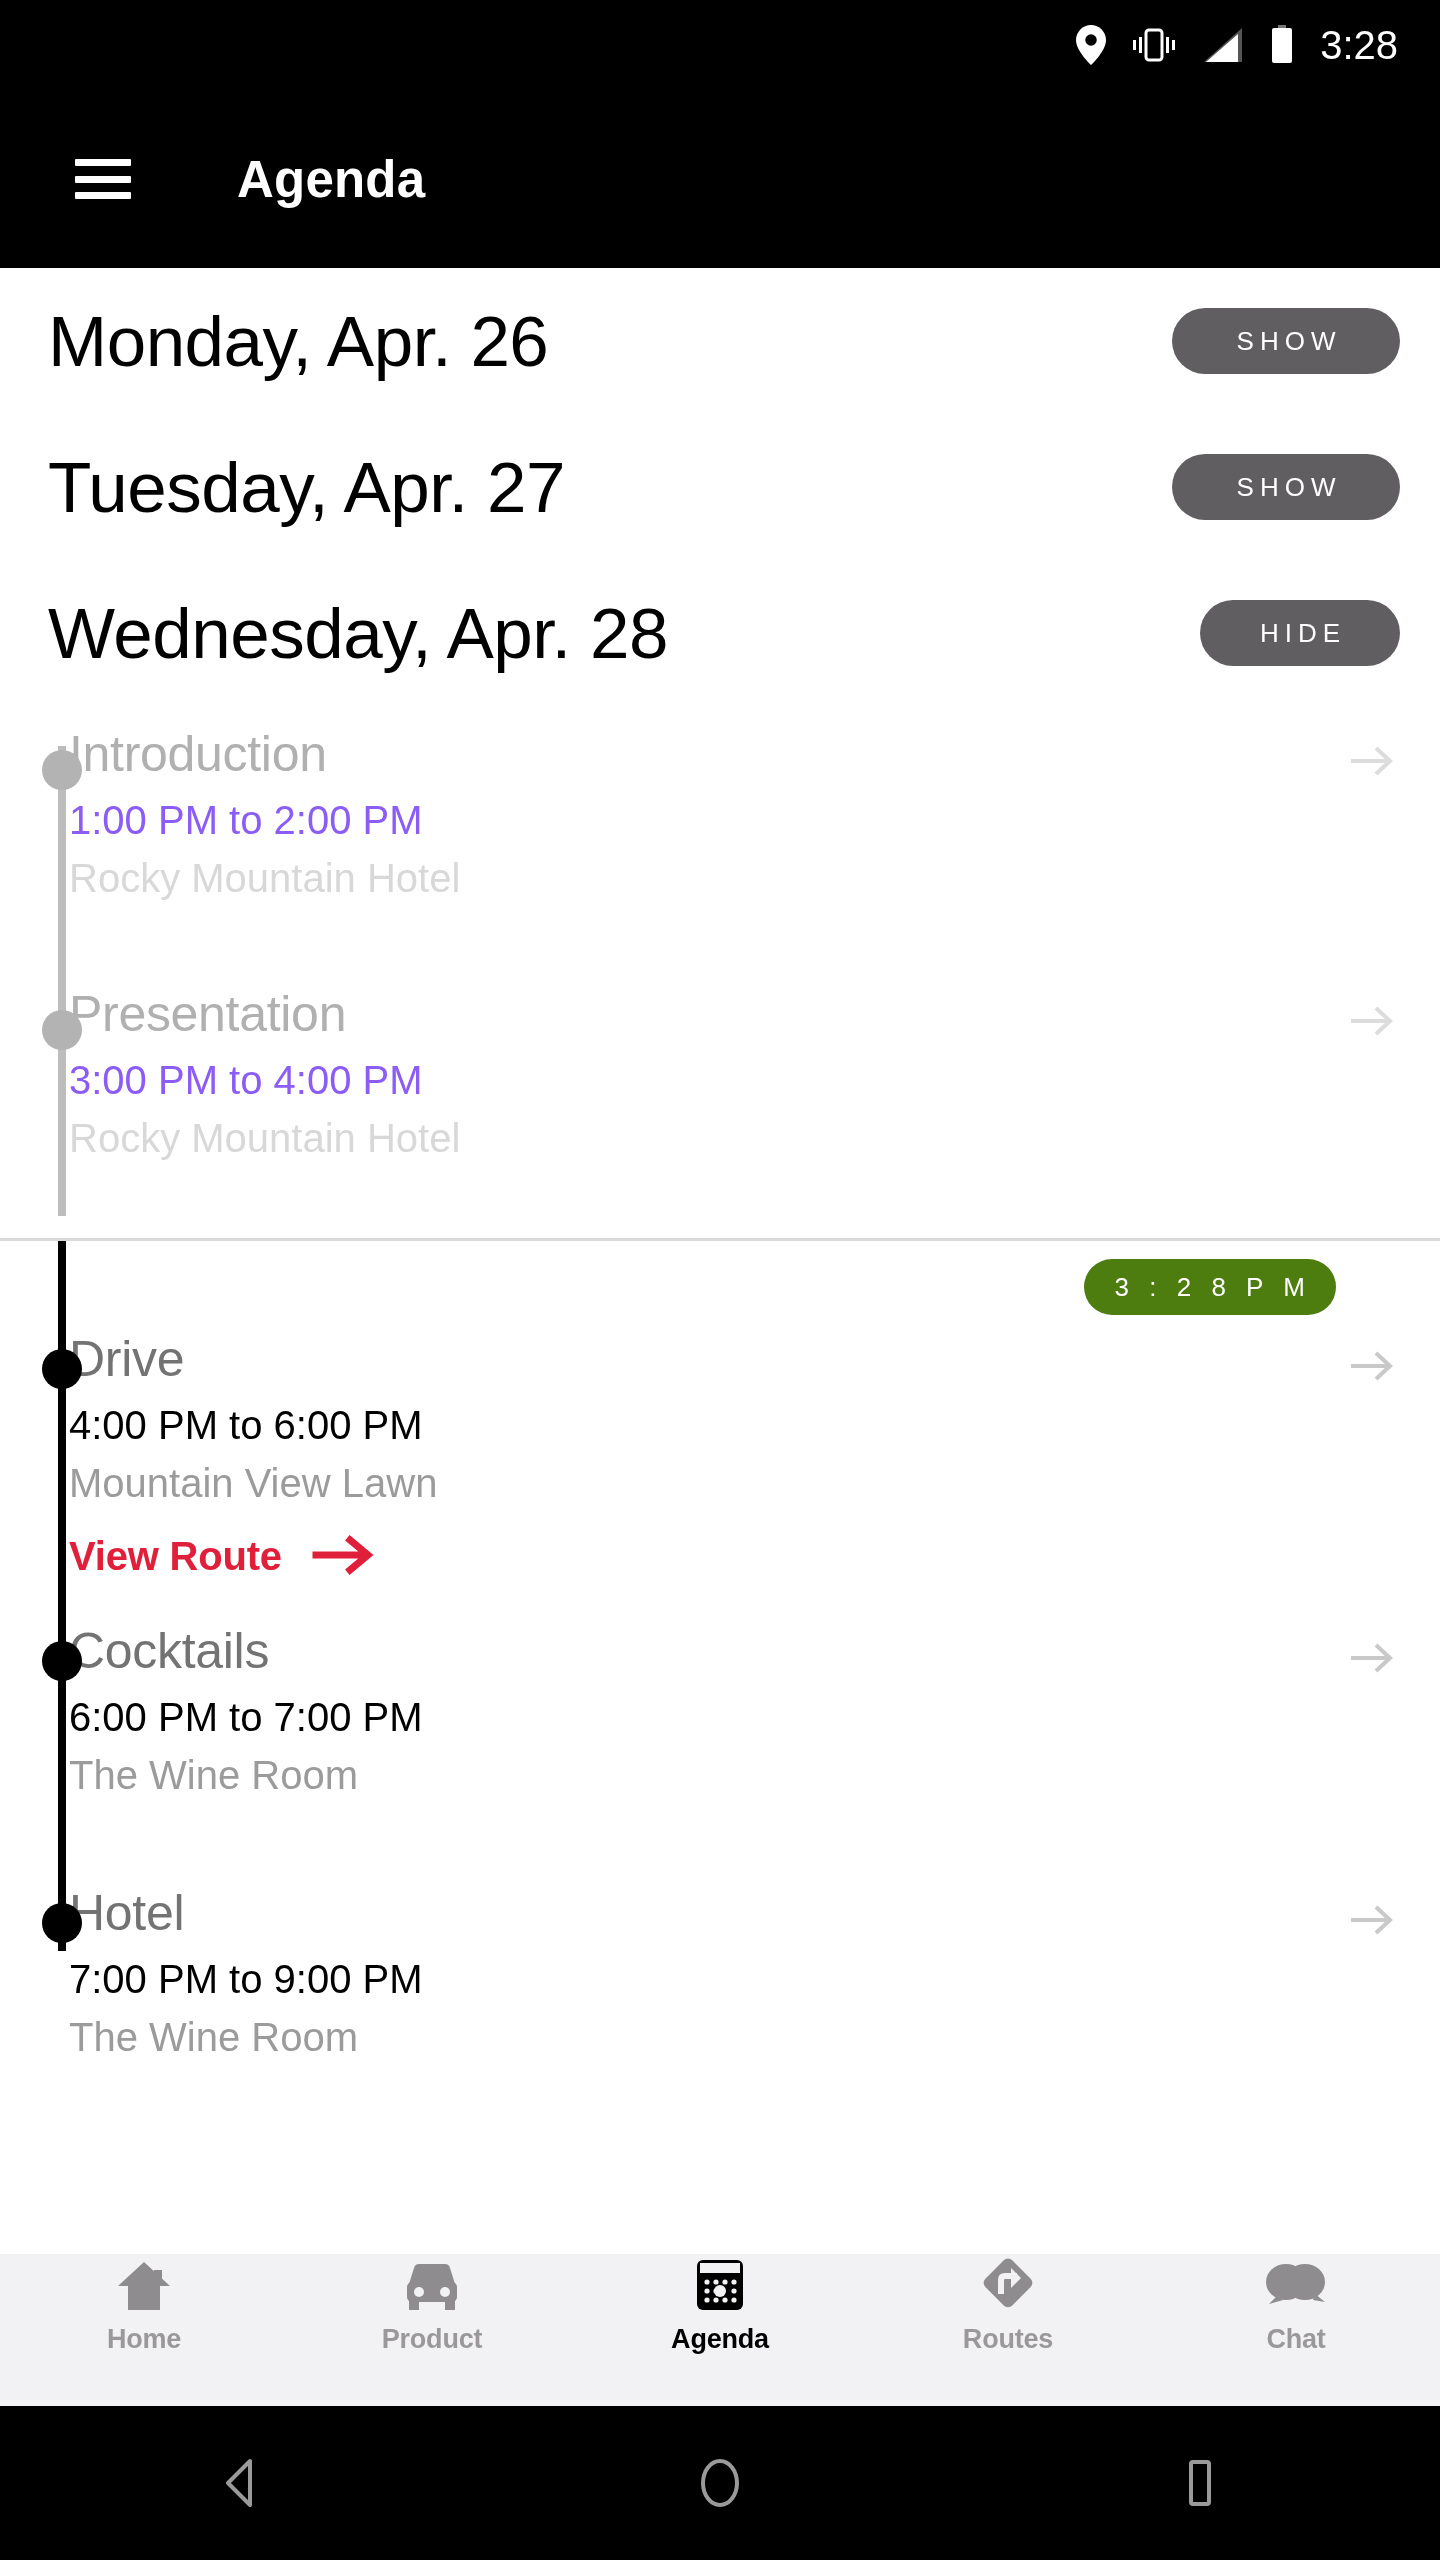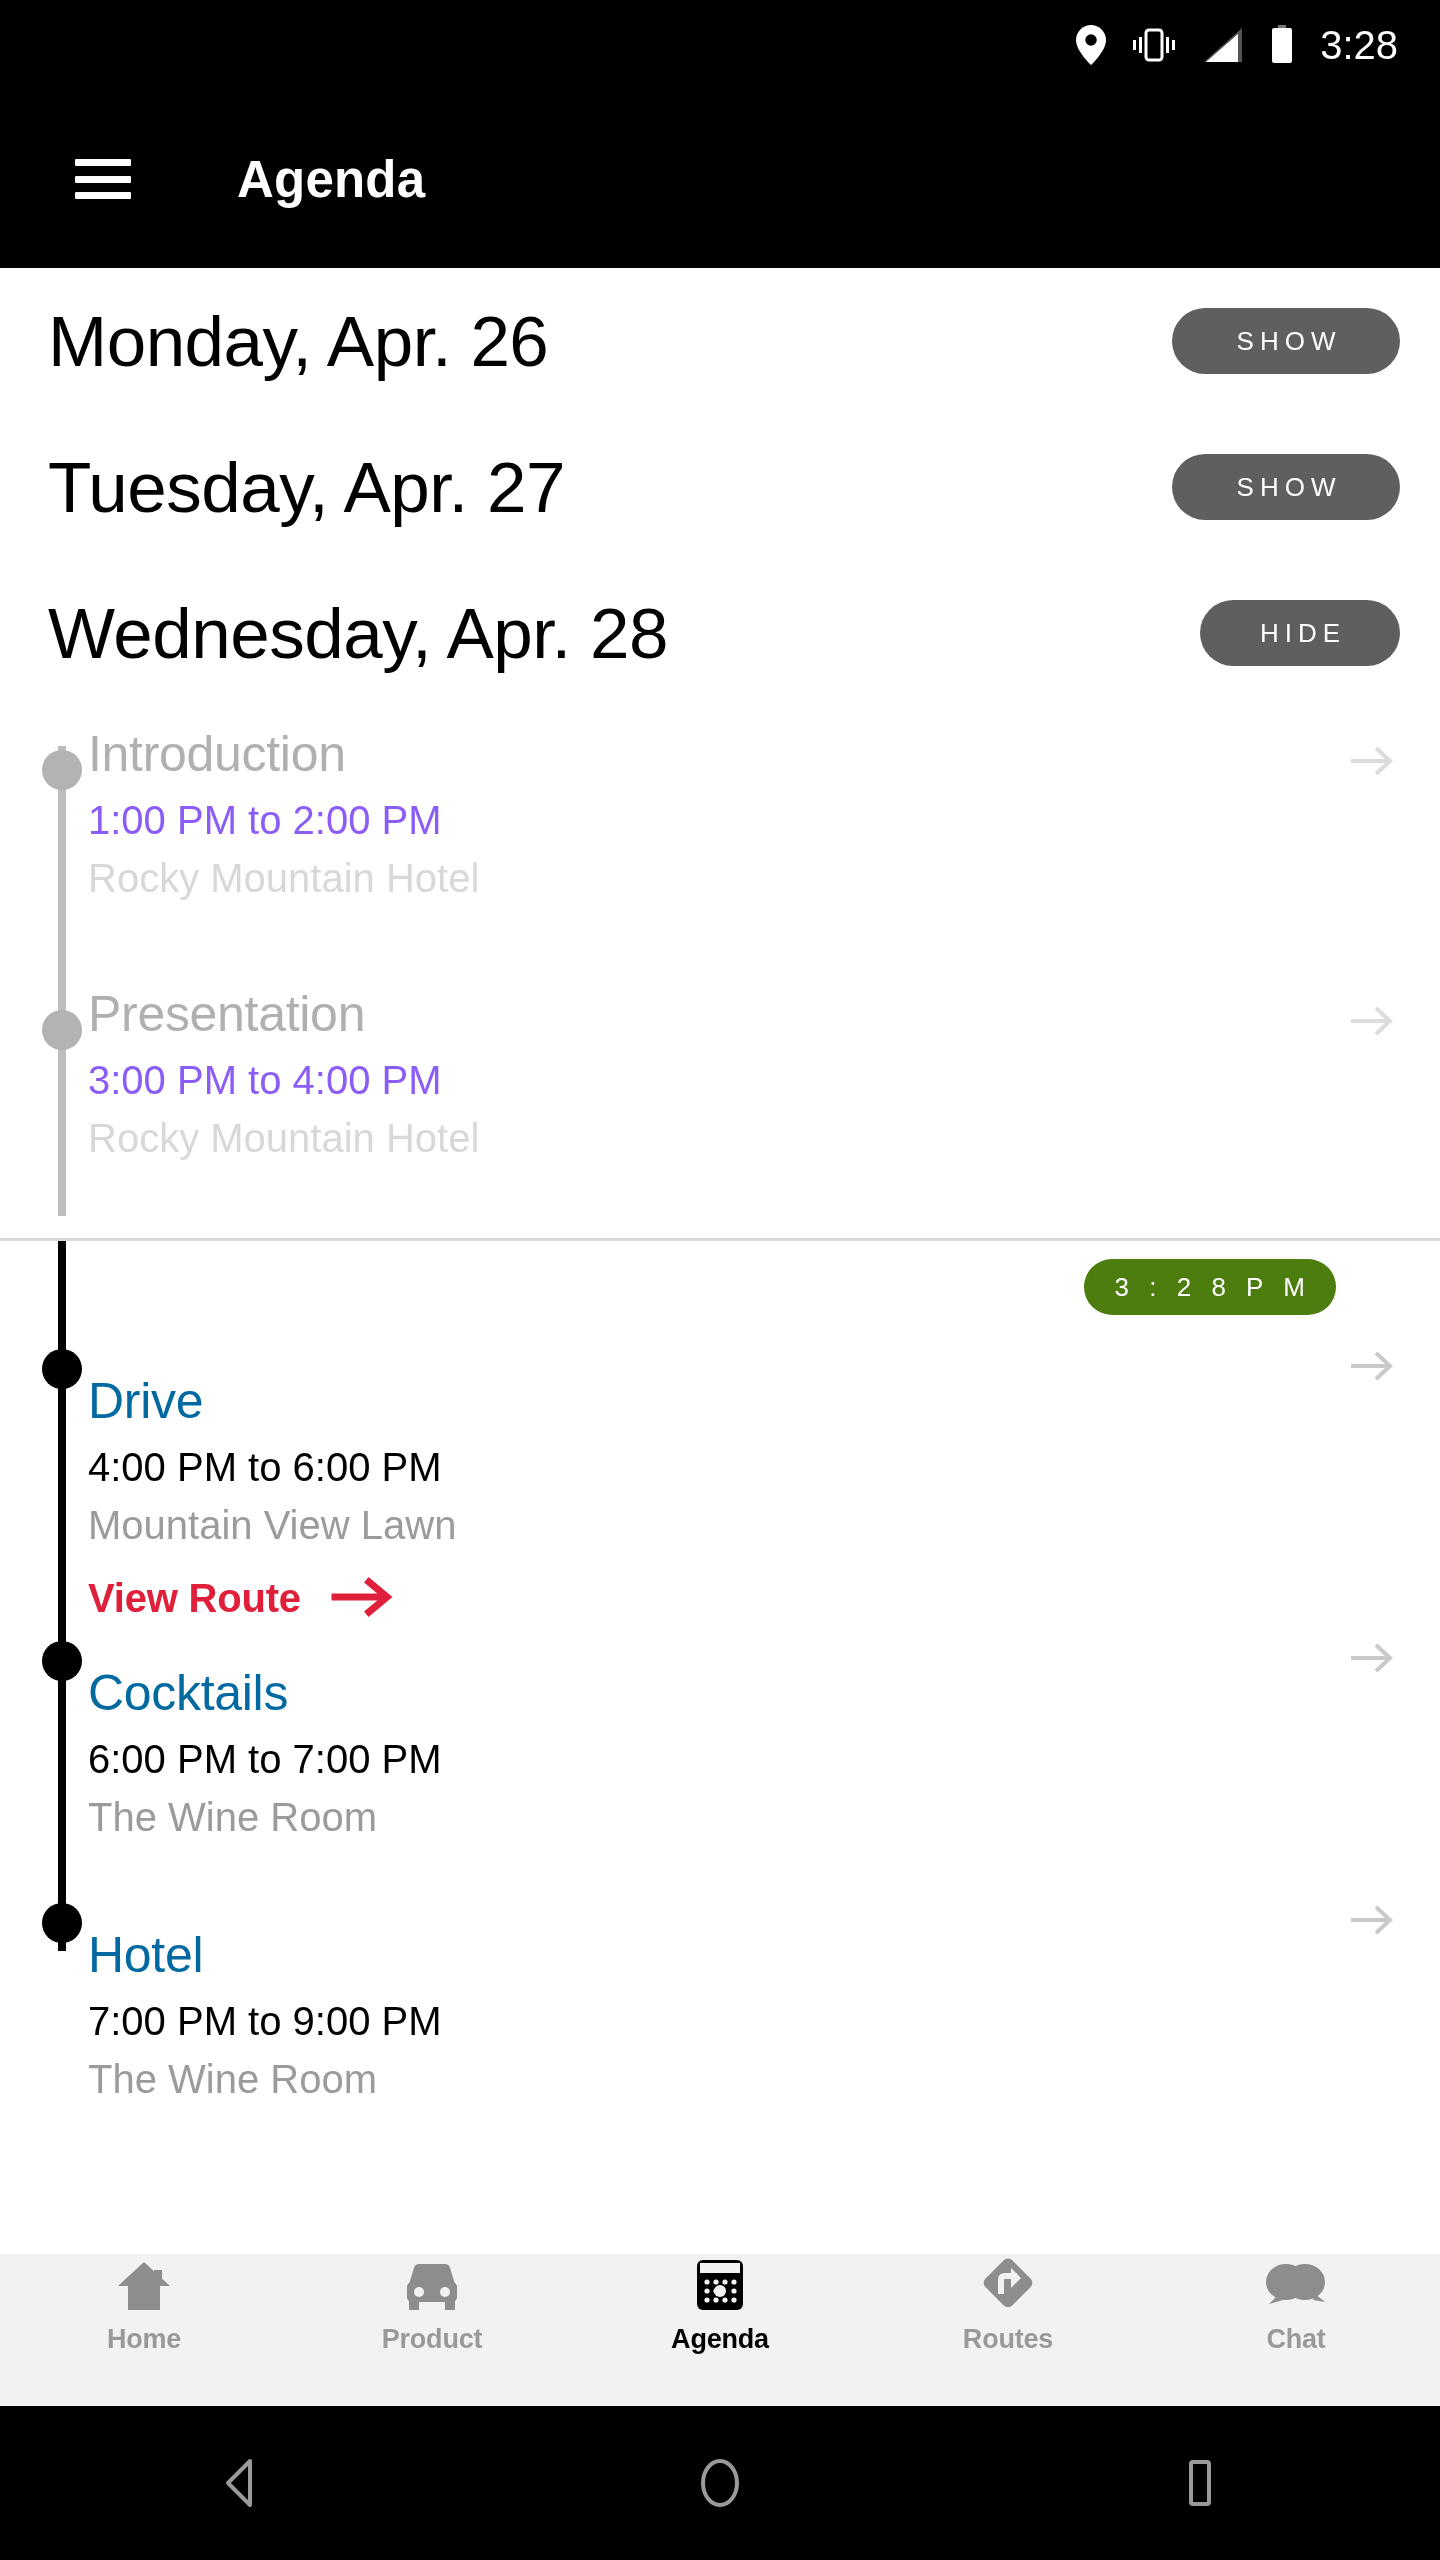--- a/index.html
+++ b/index.html
@@ -63,39 +63,39 @@
   
   .events { position:relative; }
   .tl-line {
     position:absolute; width:8px; left:58px; z-index:1;
   }
   .tl-line.past { background:#BDBDBD; }
   .tl-line.now  { background:#000000; }
 
   .event {
     position:relative; display:flex; align-items:flex-start;
-    padding-left:88px; padding-right:40px; z-index:2;
+    padding-left:69px; padding-right:40px; z-index:2;
   }
   .dot {
     position:absolute; left:42px; width:40px; height:40px; border-radius:50%;
     z-index:3;
   }
   .dot.past { background:#B3B3B3; }
   .dot.now  { background:#000000; }
 
   .ev-body { flex:1; }
   .ev-title { font-size:50px; line-height:1.05; letter-spacing:-0.3px; }
   .ev-time  { font-size:40px; line-height:1.3; margin-top:13px; }
   .ev-place { font-size:40px; line-height:1.3; margin-top:6px; }
 
   .past .ev-title { color:#B0B0B0; }
   .past .ev-time  { color:#8b5cf6; }
   .past .ev-place { color:#D8D8D8; }
 
-  .active .ev-title { color:#0369a1;margin-top:42px; }
+  .active .ev-title { color:#737373; }
   .active .ev-time  { color:#000000; }
   .active .ev-place { color:#9B9B9B; }
 
   .route-link {
     display:flex; align-items:center; gap:30px; margin-top:24px; cursor:pointer;
   }
   .route-text { color:#E0203A; font-size:40px; font-weight:bold; letter-spacing:-0.2px; }
 
   .chev {
     width:54px; flex:0 0 54px; display:flex; align-items:flex-start;

